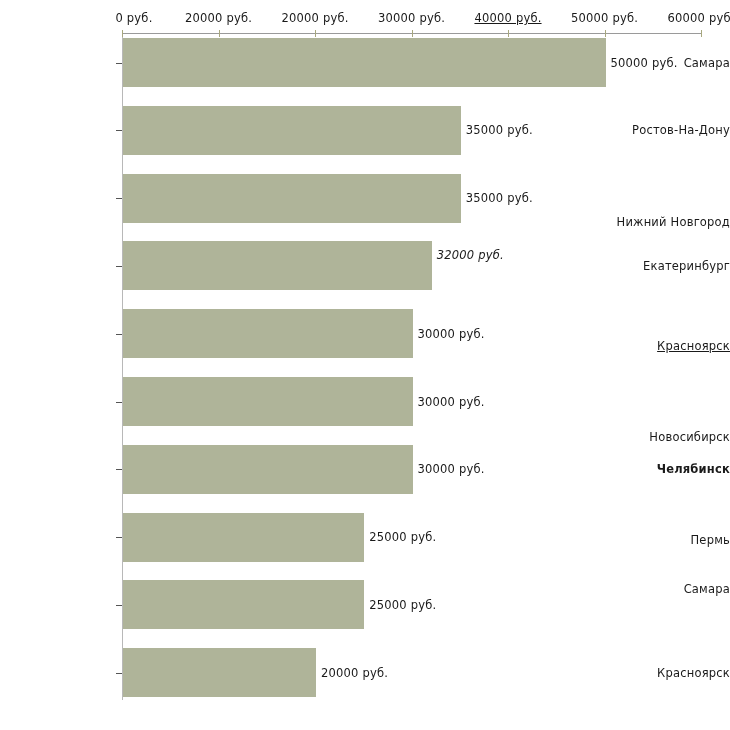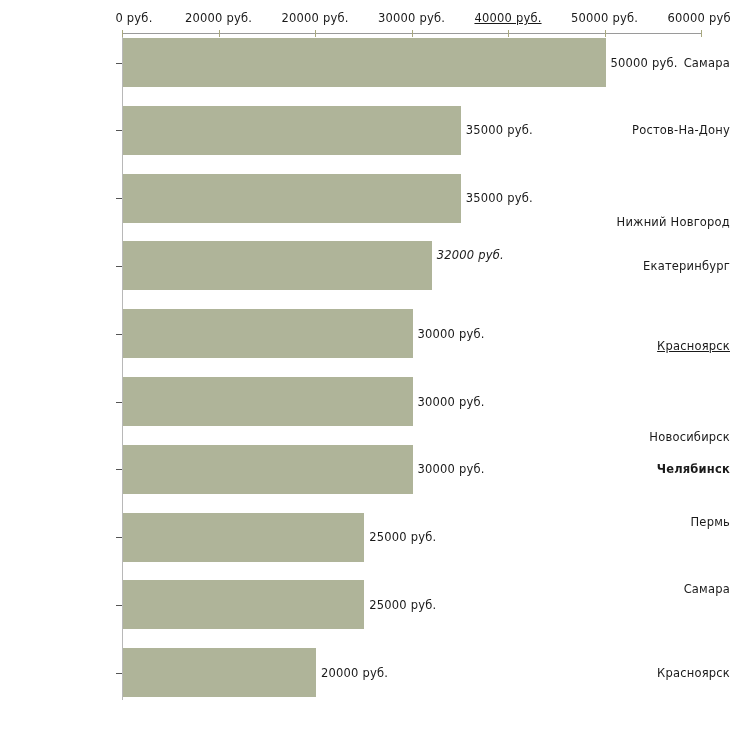--- a/index.html
+++ b/index.html
@@ -117,21 +117,21 @@
       <div class="y-tick-label" style="top: 198.1px; width: 116px; margin-top: 24px;">Нижний Новгород</div>
       <div class="y-tick" style="top: 266px;"></div>
       <div class="y-tick-label" style="top: 265.9px; width: 116px; text-align: right;">Екатеринбург</div>
       <div class="y-tick" style="top: 334px;"></div>
       <div class="y-tick-label" style="top: 346px; width: 116px; text-decoration: underline;">Красноярск</div>
       <div class="y-tick" style="top: 402px;"></div>
       <div class="y-tick-label" style="top: 390px; width: 116px; margin-top: 47px;">Новосибирск</div>
       <div class="y-tick" style="top: 469px;"></div>
       <div class="y-tick-label" style="top: 469.3px; width: 116px; font-weight: bold;">Челябинск</div>
       <div class="y-tick" style="top: 537px;"></div>
-      <div class="y-tick-label" style="top: 522px; width: 116px;">Пермь</div>
+      <div class="y-tick-label" style="top: 540px; width: 116px;">Пермь</div>
       <div class="y-tick" style="top: 605px;"></div>
       <div class="y-tick-label" style="top: 589px; width: 116px;">Самара</div>
       <div class="y-tick" style="top: 673px;"></div>
       <div class="y-tick-label" style="top: 672.7px; width: 116px;">Красноярск</div>
     </div>
   <div id="bars">
       <div class="bar" style="top: 38px; height: 49px; width: 483px; background: rgb(175, 180, 153);"></div>
       <div class="bar-value-label" style="left: 610.5px; top: 62.5px;">50000 руб.</div>
       <div class="bar" style="top: 106px; height: 49px; width: 338px; background: rgb(175, 180, 153);"></div>
       <div class="bar-value-label" style="left: 465.75px; top: 130.3px;">35000 руб.</div>

